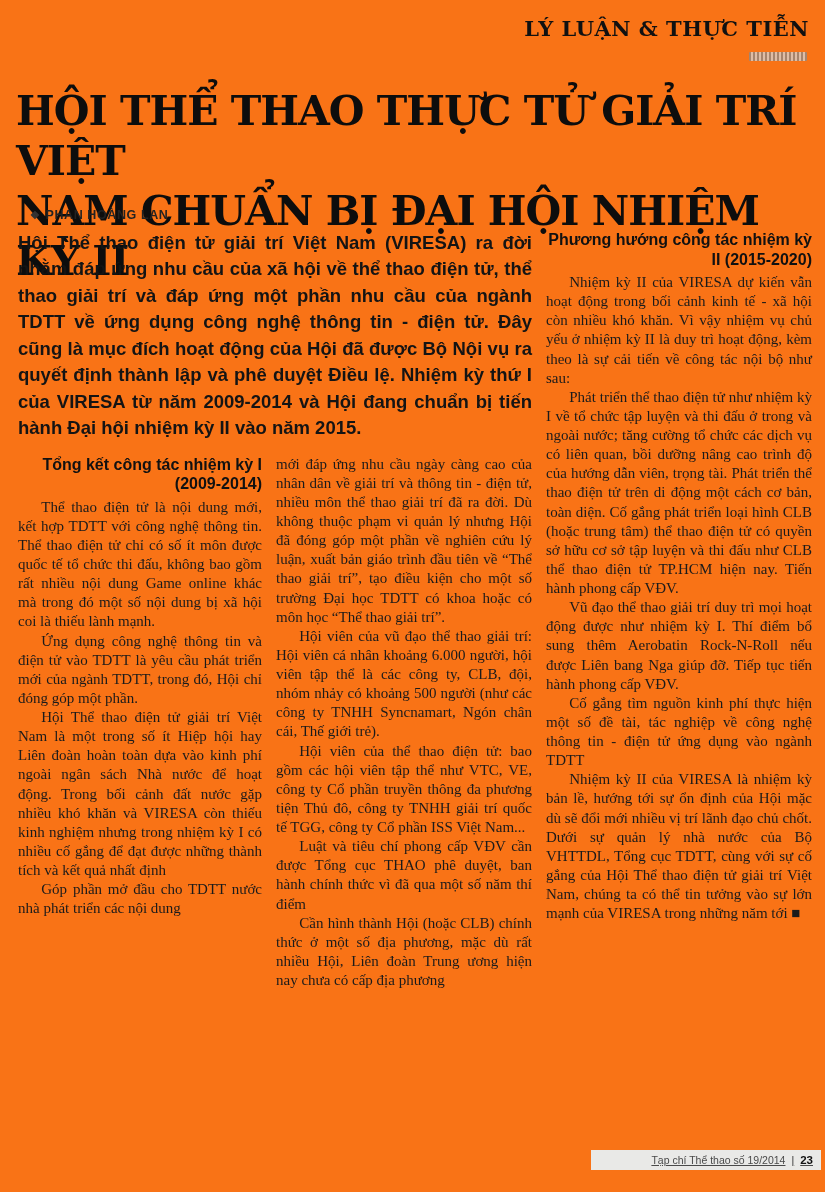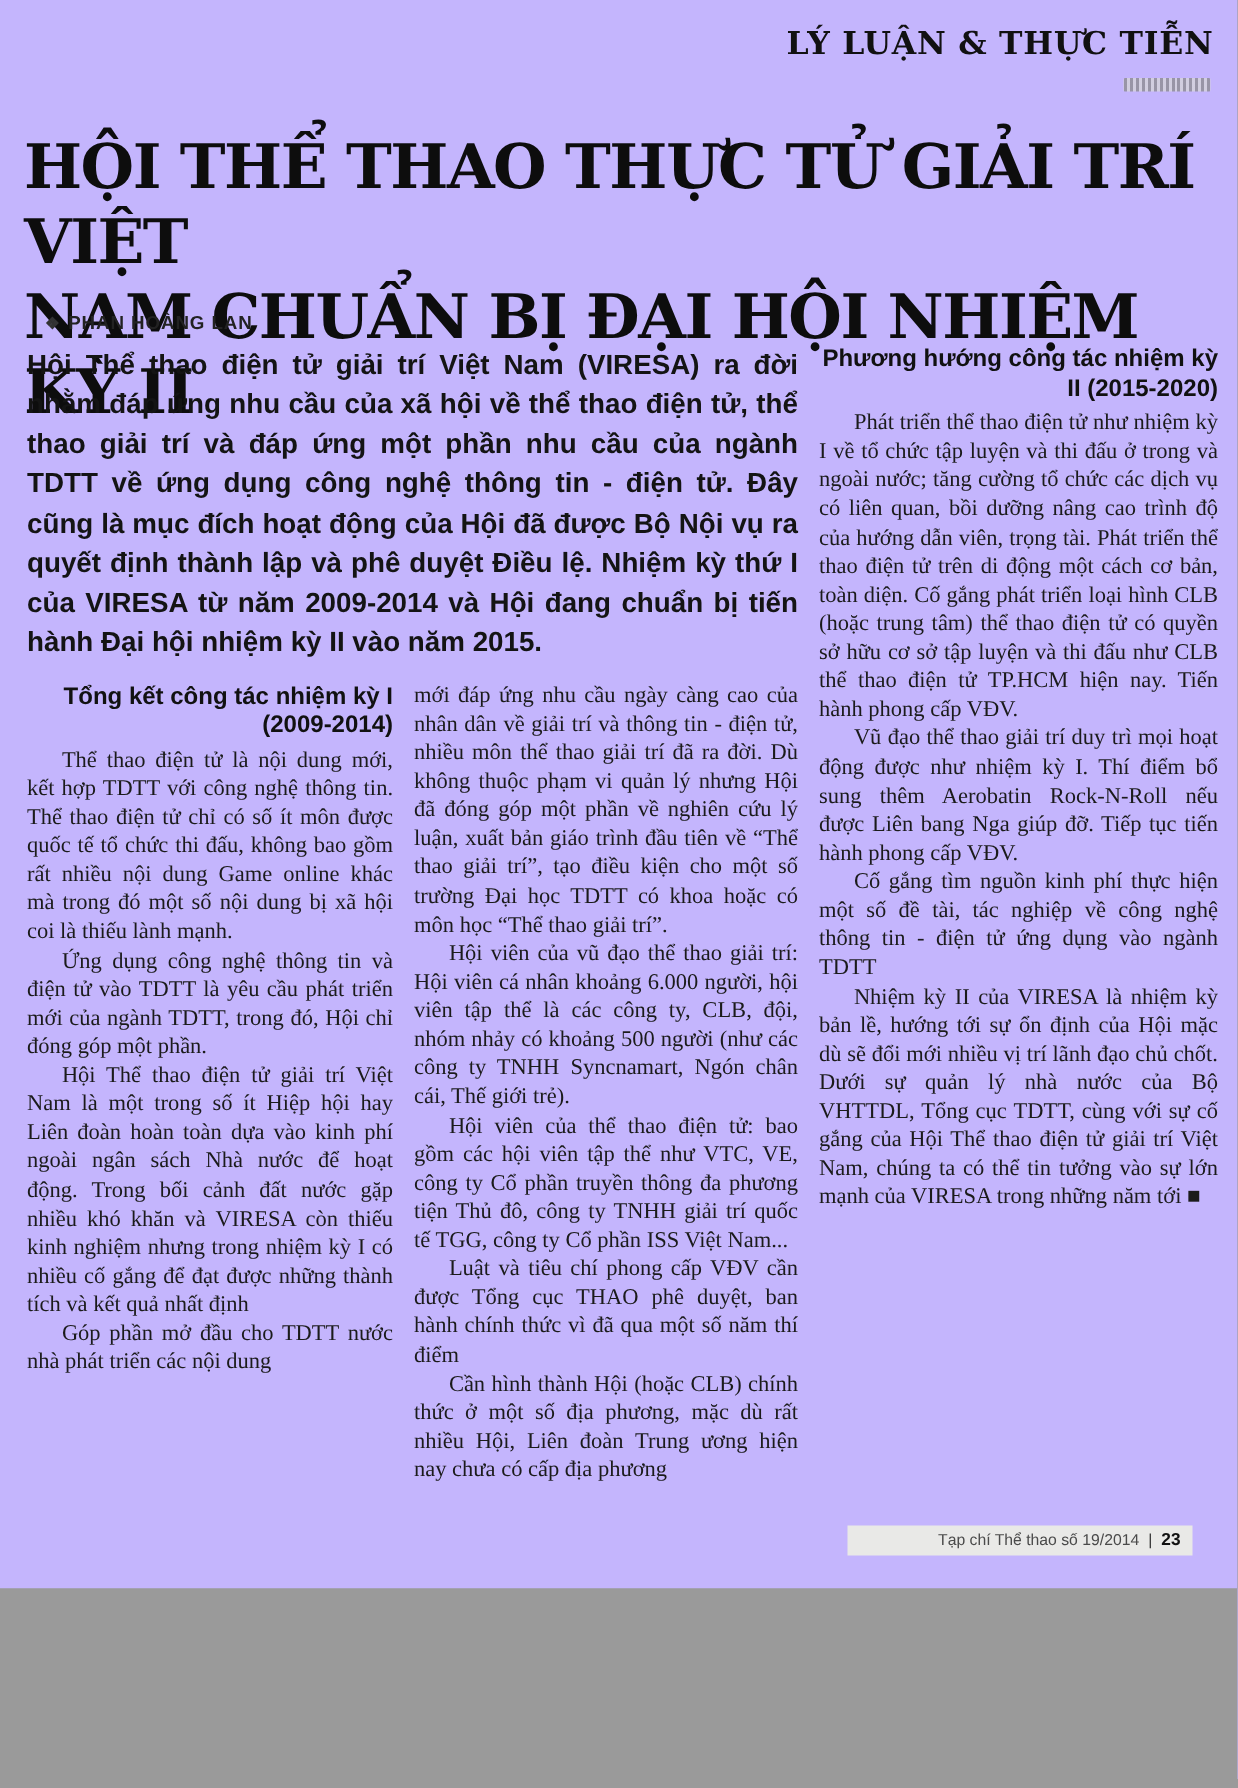--- a/index.html
+++ b/index.html
@@ -1,21 +1,21 @@
 <!DOCTYPE html>
 <html><head>
 <meta charset="utf-8">
 <style>
   * { margin:0; padding:0; box-sizing:border-box; }
   html,body { background:#9a9a9a; }
   .page {
     position:relative;
-    width:825px; height:1059px;
+    width:825px; height:1192px;
     margin:0 auto;
-    background:#c4b5fd;
+    background:#f97316;
     color:#1b1b1b;
     font-family:"Liberation Serif", serif;
     overflow:hidden;
   }
   .kicker {
     position:absolute; top:16px; right:16px;
     font-family:"DejaVu Serif", serif;
     font-weight:bold; font-size:21px; letter-spacing:0.5px;
     color:#111;
   }
@@ -55,25 +55,25 @@
   .col-right { flex:1; font-size:15px; line-height:1.275; text-align:justify; }
   .sec-heading {
     font-family:"Liberation Sans", sans-serif;
     font-weight:bold; font-size:16px; line-height:1.22;
     text-align:right; text-indent:0; color:#111;
     margin-bottom:4px;
   }
   .col p, .col-right p { text-indent:1.55em; margin:0; }
   .col p.noindent { text-indent:0; }
   .footer {
-    position:absolute; right:30px; bottom:22px;
+    position:absolute; right:4px; bottom:22px;
     display:flex; align-items:flex-start; gap:6px;
     font-family:"Liberation Sans", sans-serif;
     font-size:10.5px; color:#4a4a4a;
-    background:#e9e9e7; padding:4px 8px 4px 60px;
+    background:#e9e9e7; padding:4px 8px 4px 60px;text-decoration:underline;
   }
   .footer .pageno { font-weight:bold; color:#111; font-size:11.5px; }
   .footer .sep { color:#333; }
 </style>
 </head>
 <body>
 
 <div class="page">
 
   <div class="kicker">LÝ LUẬN &amp; THỰC TIỄN</div>
@@ -103,20 +103,21 @@
           <p class="noindent">mới đáp ứng nhu cầu ngày càng cao của nhân dân về giải trí và thông tin - điện tử, nhiều môn thể thao giải trí đã ra đời. Dù không thuộc phạm vi quản lý nhưng Hội đã đóng góp một phần về nghiên cứu lý luận, xuất bản giáo trình đầu tiên về “Thể thao giải trí”, tạo điều kiện cho một số trường Đại học TDTT có khoa hoặc có môn học “Thể thao giải trí”.</p>
           <p>Hội viên của vũ đạo thể thao giải trí: Hội viên cá nhân khoảng 6.000 người, hội viên tập thể là các công ty, CLB, đội, nhóm nhảy có khoảng 500 người (như các công ty TNHH Syncnamart, Ngón chân cái, Thế giới trẻ).</p>
           <p>Hội viên của thể thao điện tử: bao gồm các hội viên tập thể như VTC, VE, công ty Cổ phần truyền thông đa phương tiện Thủ đô, công ty TNHH giải trí quốc tế TGG, công ty Cổ phần ISS Việt Nam...</p>
           <p>Luật và tiêu chí phong cấp VĐV cần được Tổng cục THAO phê duyệt, ban hành chính thức vì đã qua một số năm thí điểm</p>
           <p>Cần hình thành Hội (hoặc CLB) chính thức ở một số địa phương, mặc dù rất nhiều Hội, Liên đoàn Trung ương hiện nay chưa có cấp địa phương</p>
         </div>
       </div>
     </div>
     <div class="col-right">
       <div class="sec-heading">Phương hướng công tác nhiệm kỳ II (2015-2020)</div>
+      <p>Nhiệm kỳ II của VIRESA dự kiến vẫn hoạt động trong bối cảnh kinh tế - xã hội còn nhiều khó khăn. Vì vậy nhiệm vụ chủ yếu ở nhiệm kỳ II là duy trì hoạt động, kèm theo là sự cải tiến về công tác nội bộ như sau:</p>
       <p>Phát triển thể thao điện tử như nhiệm kỳ I về tổ chức tập luyện và thi đấu ở trong và ngoài nước; tăng cường tổ chức các dịch vụ có liên quan, bồi dưỡng nâng cao trình độ của hướng dẫn viên, trọng tài. Phát triển thể thao điện tử trên di động một cách cơ bản, toàn diện. Cố gắng phát triển loại hình CLB (hoặc trung tâm) thể thao điện tử có quyền sở hữu cơ sở tập luyện và thi đấu như CLB thể thao điện tử TP.HCM hiện nay. Tiến hành phong cấp VĐV.</p>
       <p>Vũ đạo thể thao giải trí duy trì mọi hoạt động được như nhiệm kỳ I. Thí điểm bổ sung thêm Aerobatin Rock-N-Roll nếu được Liên bang Nga giúp đỡ. Tiếp tục tiến hành phong cấp VĐV.</p>
       <p>Cố gắng tìm nguồn kinh phí thực hiện một số đề tài, tác nghiệp về công nghệ thông tin - điện tử ứng dụng vào ngành TDTT</p>
       <p>Nhiệm kỳ II của VIRESA là nhiệm kỳ bản lề, hướng tới sự ổn định của Hội mặc dù sẽ đổi mới nhiều vị trí lãnh đạo chủ chốt. Dưới sự quản lý nhà nước của Bộ VHTTDL, Tổng cục TDTT, cùng với sự cố gắng của Hội Thể thao điện tử giải trí Việt Nam, chúng ta có thể tin tưởng vào sự lớn mạnh của VIRESA trong những năm tới ■</p>
     </div>
   </div>
 
   <div class="footer">
     <span>Tạp chí Thể thao số 19/2014</span>
     <span class="sep">|</span>

